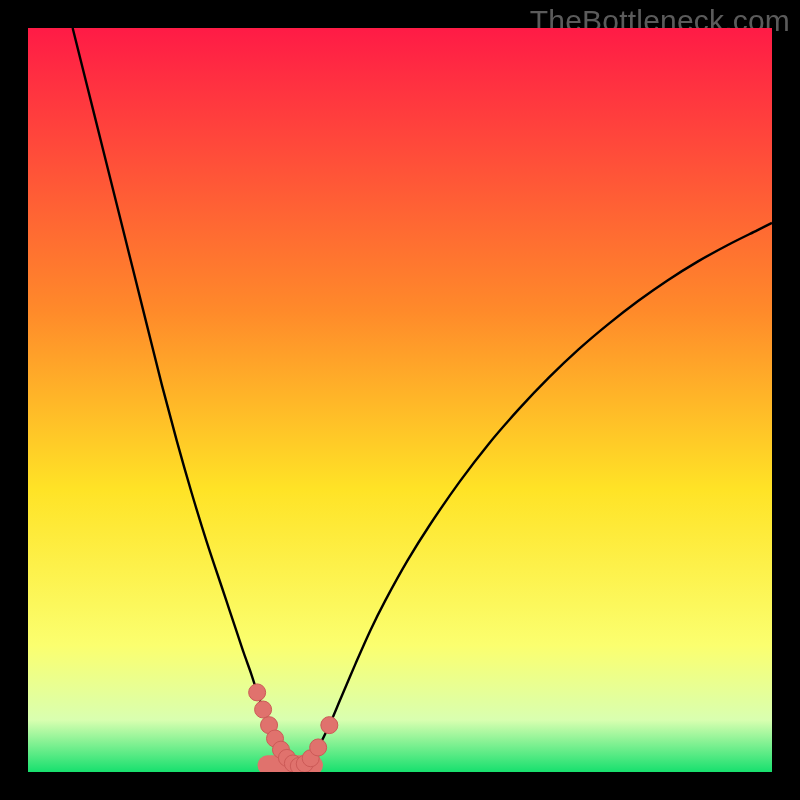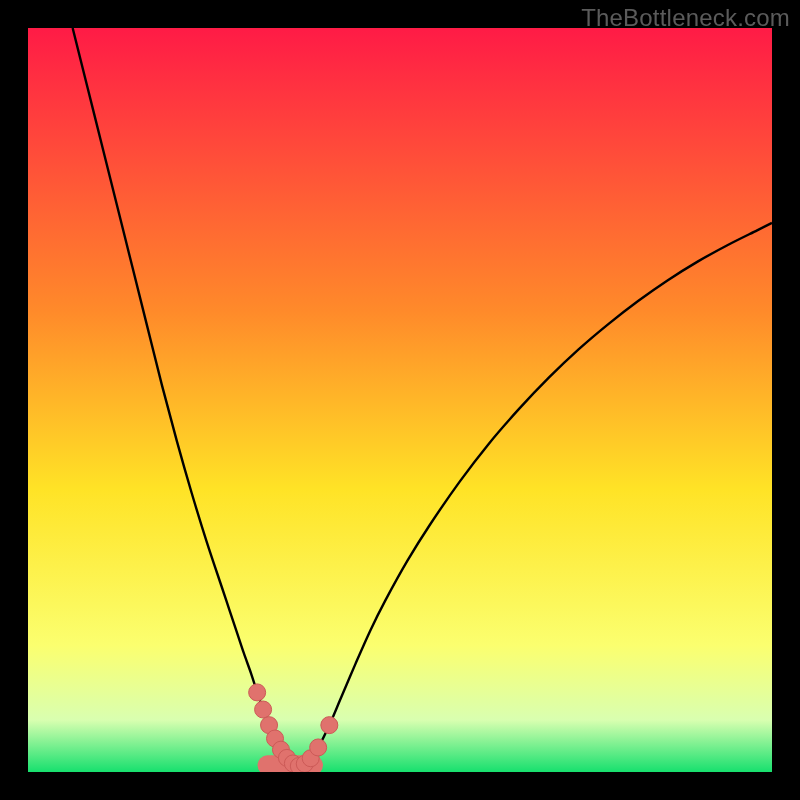--- a/index.html
+++ b/index.html
@@ -22,21 +22,21 @@
     top: 28px;
     width: 744px;
     height: 744px;
     overflow: hidden;
   }
   .watermark {
     position: absolute;
     top: 4px;
     right: 10px;
     color: #5b5b5b;
-    font-size: 24px;
+    font-size: 30px;
     font-weight: 500;
     letter-spacing: 0.2px;
     user-select: none;
   }
   svg { display: block; }
 </style>
 </head>
 <body>
 
 <div class="frame">

